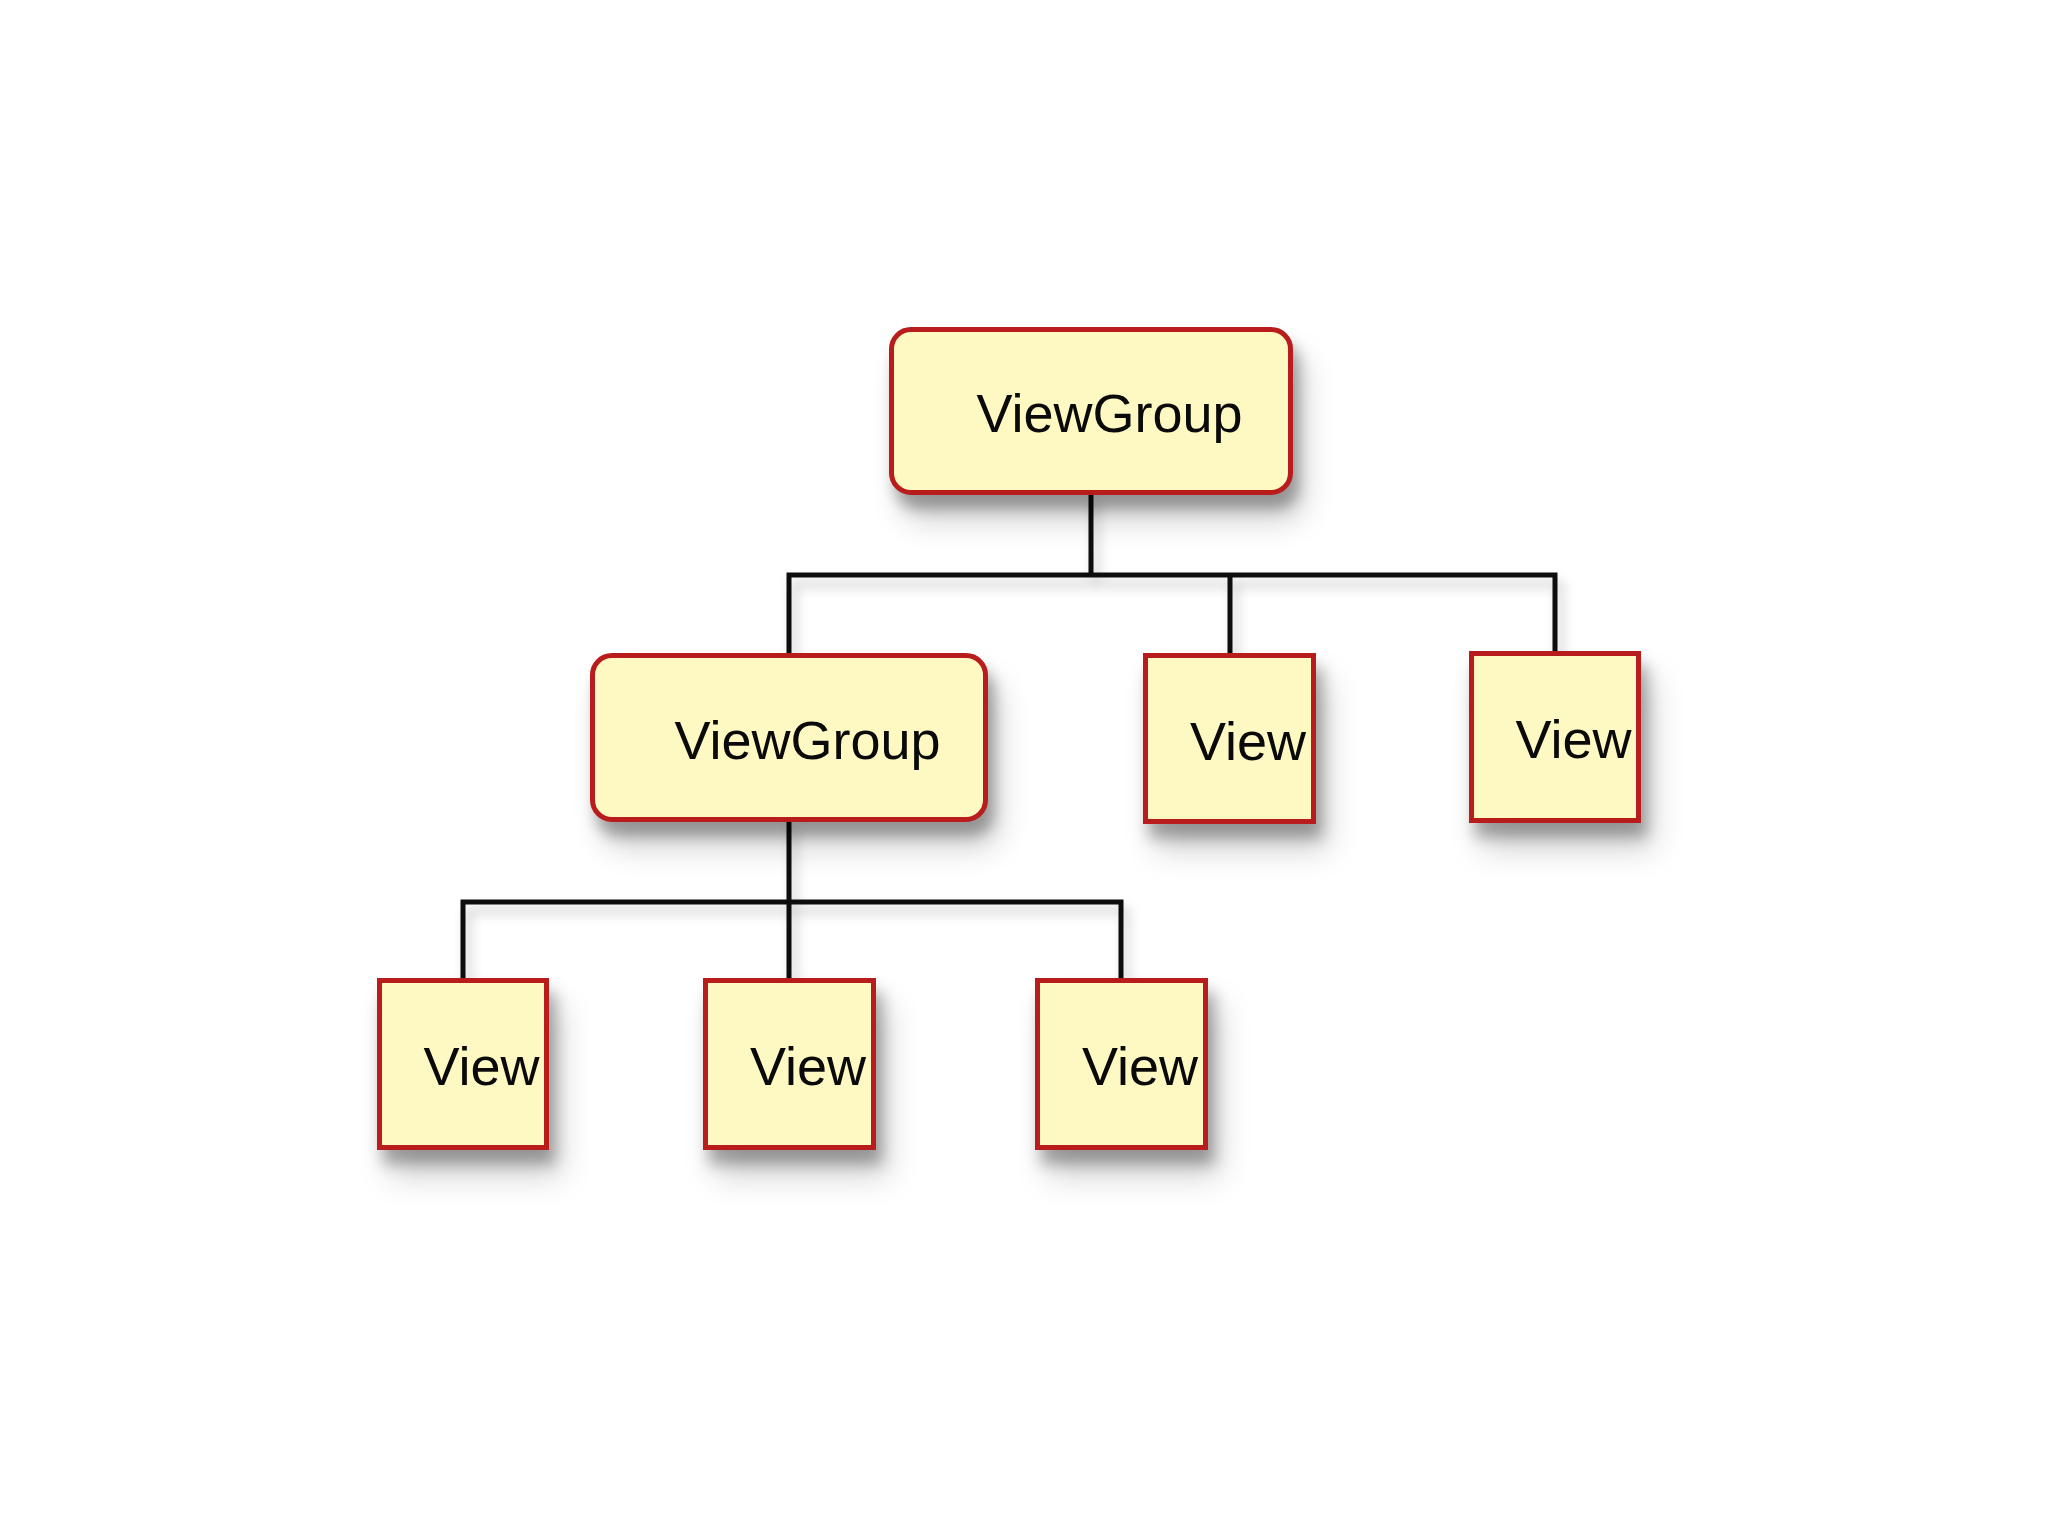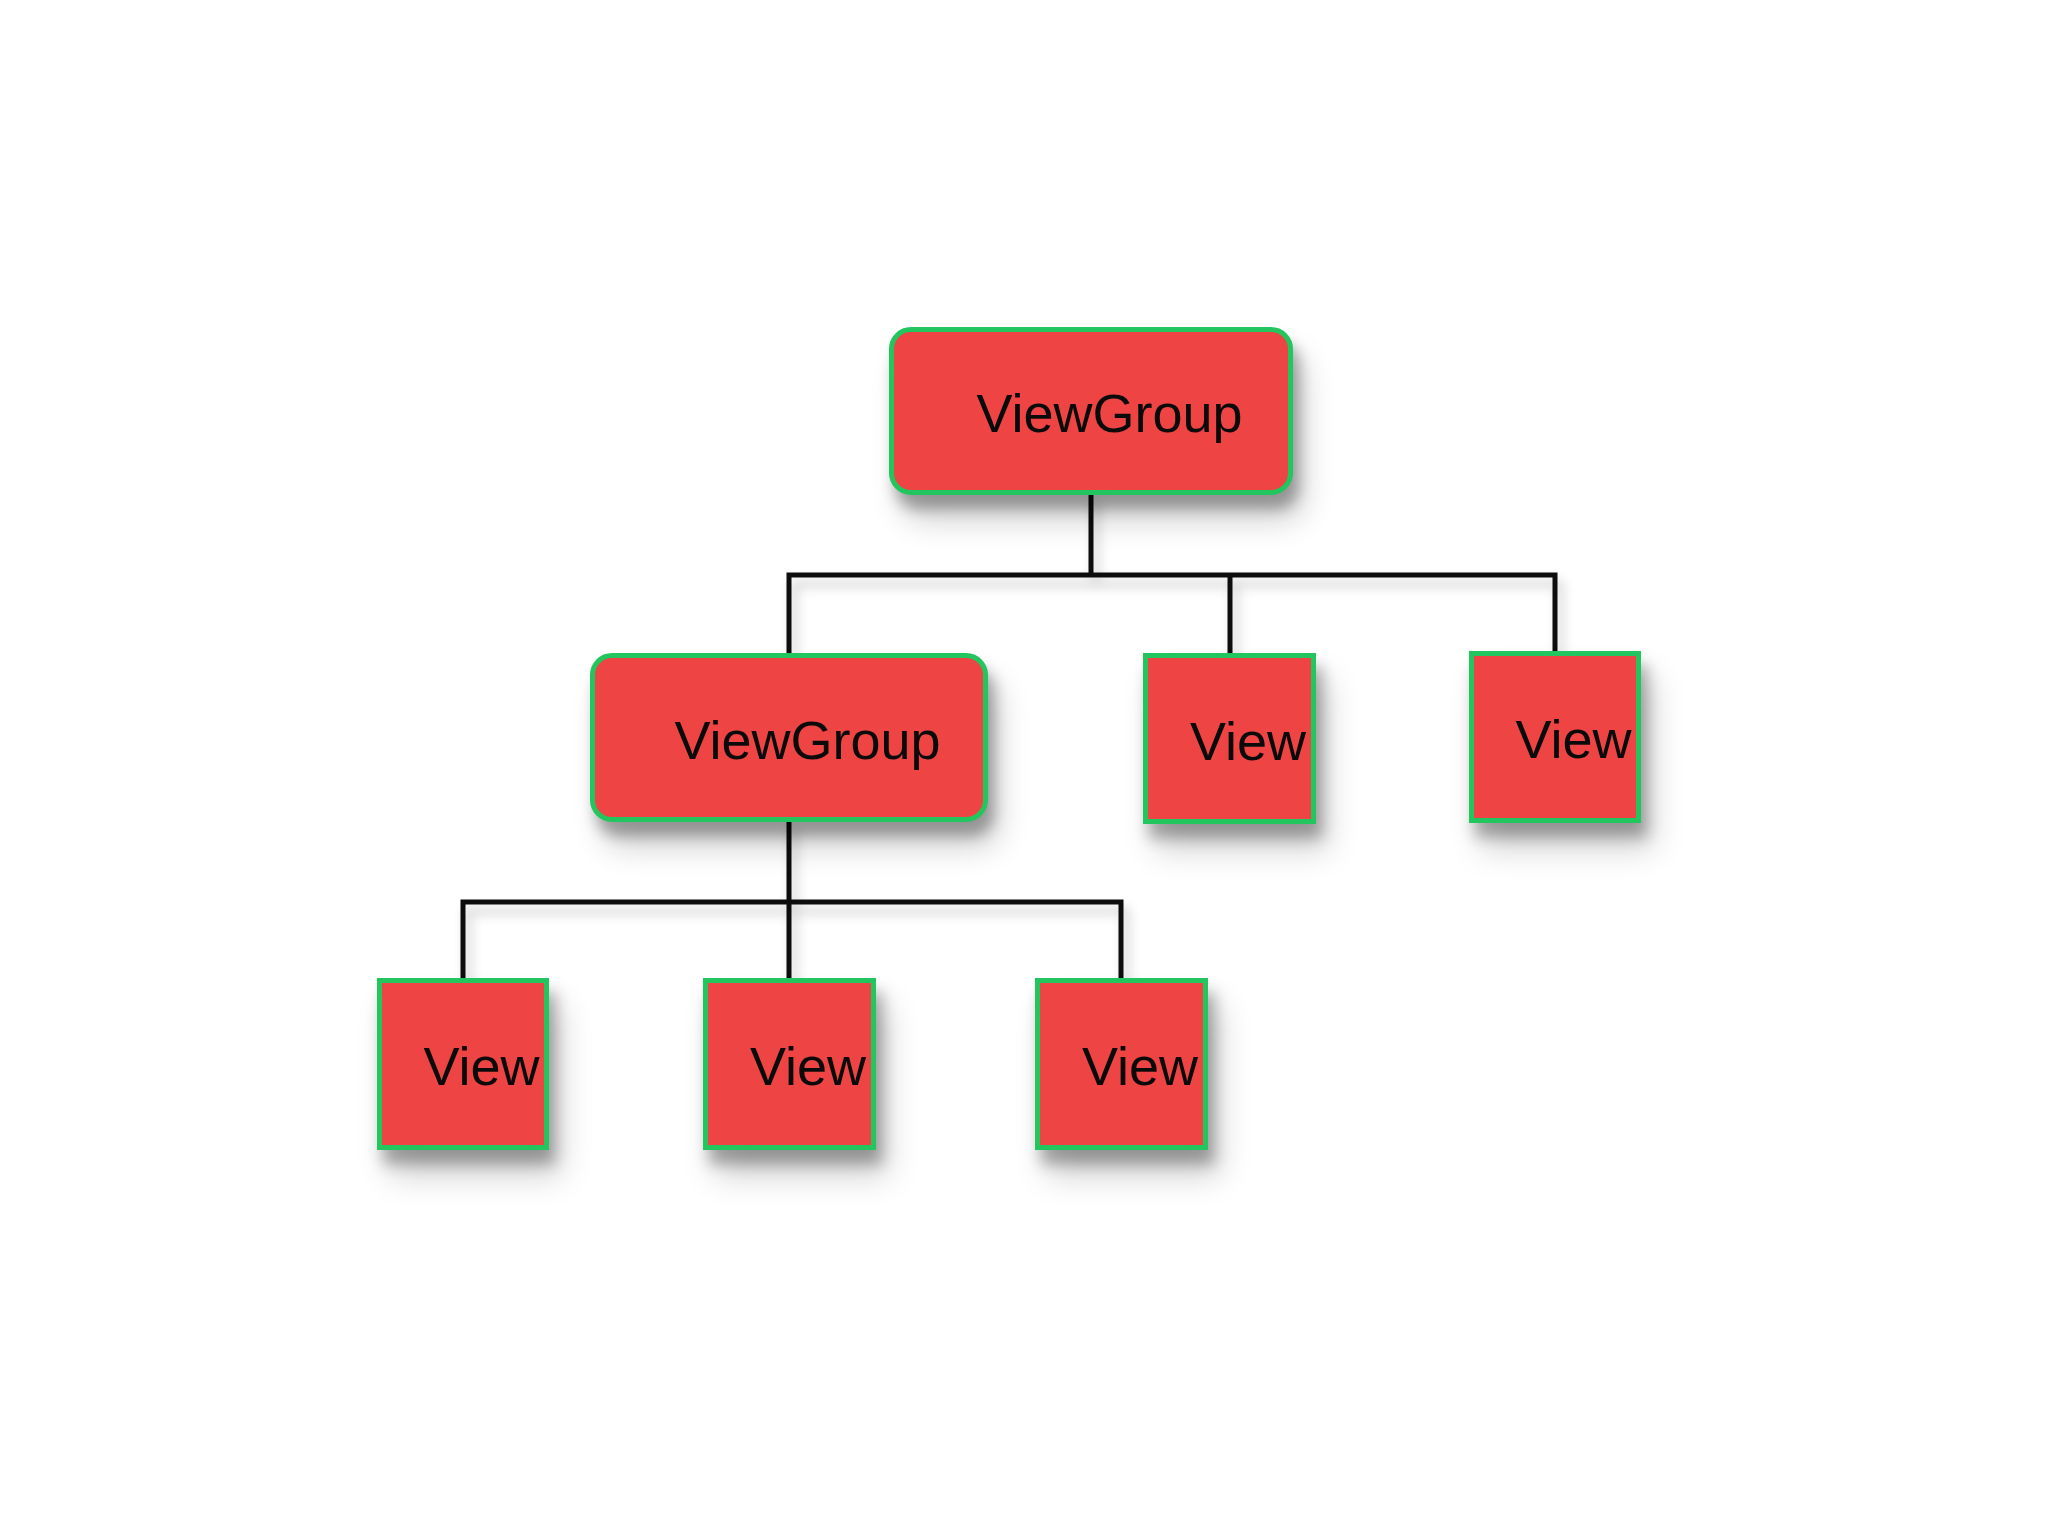--- a/index.html
+++ b/index.html
@@ -25,22 +25,22 @@
   #edges path {
     fill: none;
     stroke: #0d0d0d;
     stroke-width: 5;
     stroke-linecap: square;
     filter: drop-shadow(5px 9px 6px rgba(0,0,0,0.22));
   }
   .node {
     position: absolute;
     box-sizing: border-box;
-    background: #ef4444;
-    border: 5px solid #22c55e;
+    background: #fef9c3;
+    border: 5px solid #b91c1c;
     display: flex;
     align-items: center;
     justify-content: center;
     box-shadow: 6px 14px 14px rgba(0,0,0,0.30), 12px 26px 30px rgba(0,0,0,0.18);
     padding-left: 37px;
   }
   .node.group {
     border-radius: 22px;
   }
   .node.leaf {

